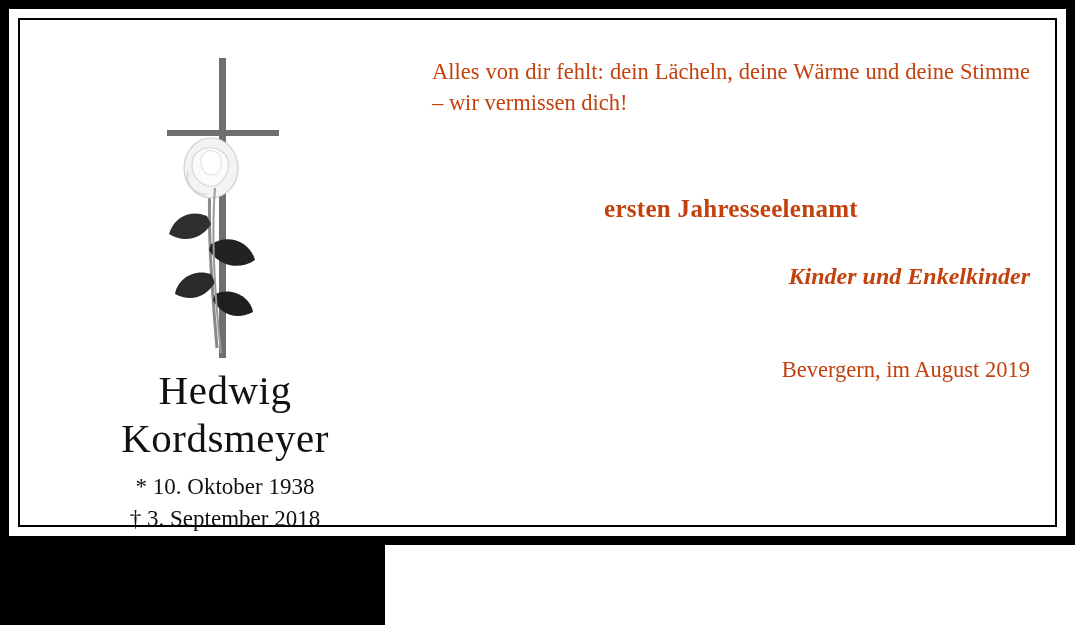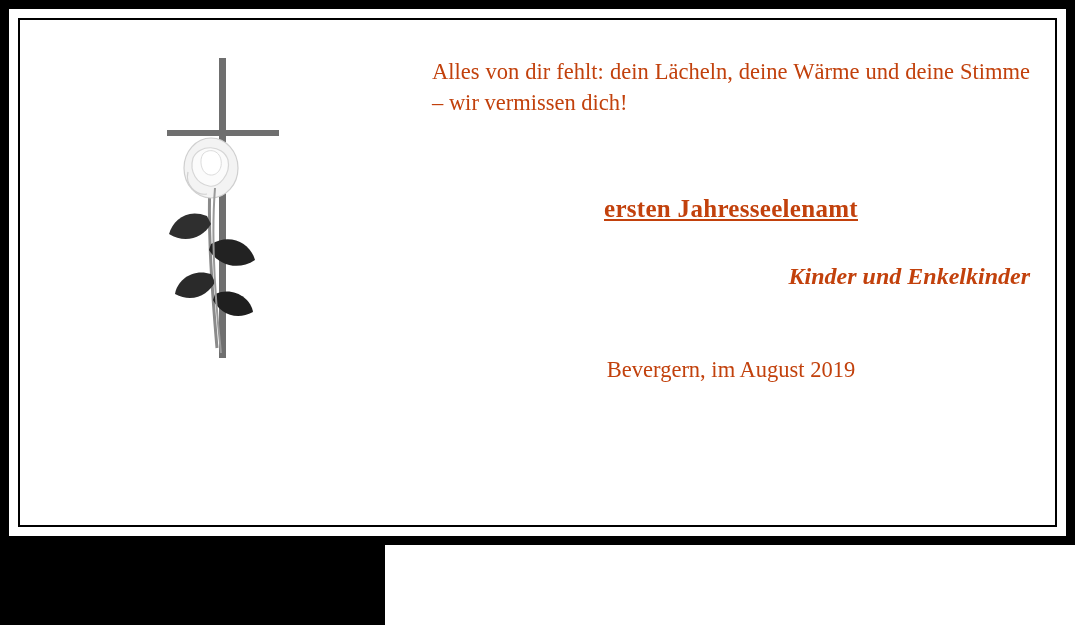--- a/index.html
+++ b/index.html
@@ -111,34 +111,33 @@
   .gap-md { height: 22px; }
   .gap-sm { height: 12px; }
 
   .headline {
     font-size: 25px;
     font-weight: bold;
     text-align: center;
     line-height: 34px;
     letter-spacing: 0.3px;
     margin: 0;
-    text-decoration: underline;
   }
   .signature {
     font-size: 24px;
     font-weight: bold;
     text-align: right;
     line-height: 32px;
     margin: 0;
     font-style: italic;
   }
   .place-date {
     font-size: 22.5px;
     line-height: 31px;
-    text-align: center;
+    text-align: right;
     margin: 0;
   }
 
   
   .cross-svg {
     position: absolute;
     left: 50%;
     top: 0;
     transform: translateX(-50%);
   }
@@ -168,20 +167,28 @@
 
           <path d="M92 168 C 72 160, 58 172, 54 186 C 70 196, 88 190, 96 176 Z" fill="#2f2f2f"></path>
           <path d="M96 196 C 116 184, 136 196, 140 212 C 122 224, 102 216, 94 202 Z" fill="#222222"></path>
           <path d="M96 226 C 78 220, 62 232, 60 246 C 78 256, 94 246, 100 234 Z" fill="#2a2a2a"></path>
           <path d="M100 246 C 118 238, 136 250, 138 264 C 120 274, 104 264, 98 252 Z" fill="#1f1f1f"></path>
 
           <path d="M100 140 C 96 190, 100 250, 106 305" stroke="#9a9a9a" stroke-width="2" fill="none"></path>
         </svg>
       </div>
 
+      <div class="name-block">
+        <div class="name-line">Hedwig</div>
+        <div class="name-line">Kordsmeyer</div>
+        <div class="dates">
+          <div>* 10. Oktober 1938</div>
+          <div>† 3. September 2018</div>
+        </div>
+      </div>
     </div>
 
     <div class="right-col">
       <p class="para">Alles von dir fehlt: dein Lächeln, deine Wärme und deine Stimme – wir vermissen dich!</p>
       <div class="gap-lg"></div>
       <div class="gap-sm"></div>
       <p class="headline">ersten Jahresseelenamt</p>
       <div class="gap-sm"></div>
       <div class="gap-md"></div>
       <p class="signature">Kinder und Enkelkinder</p>

